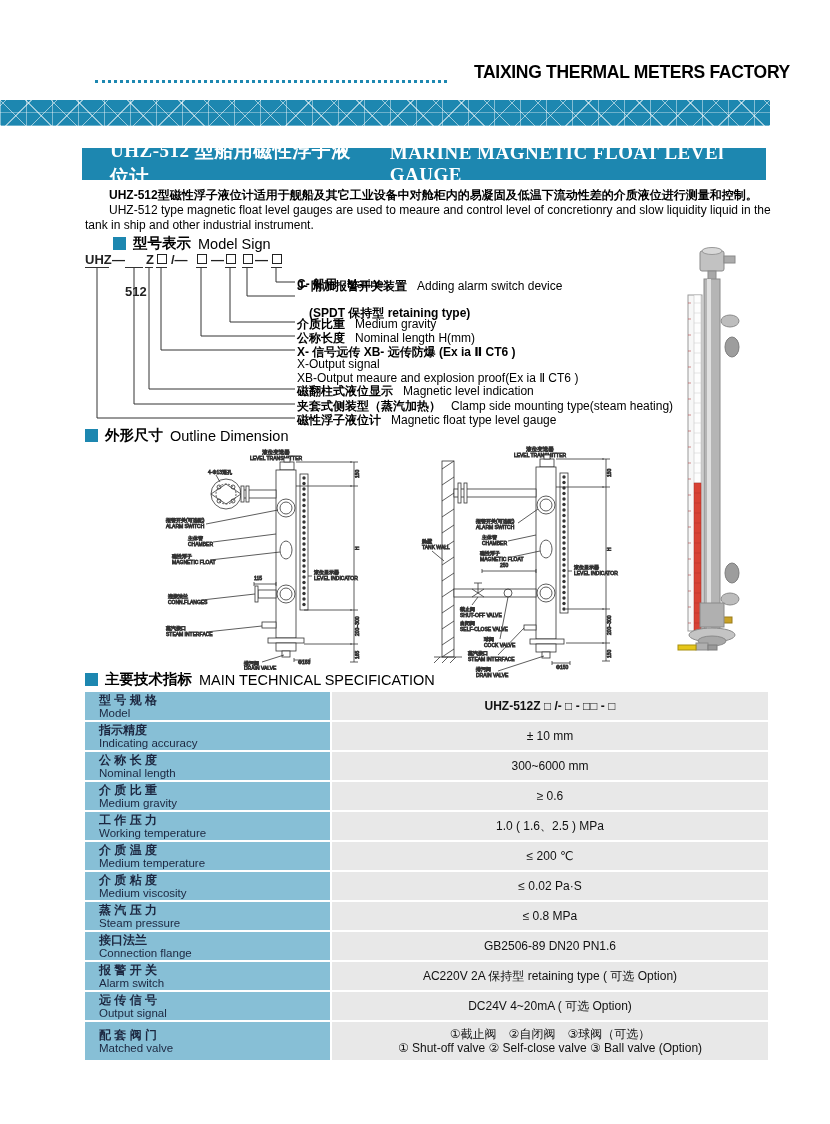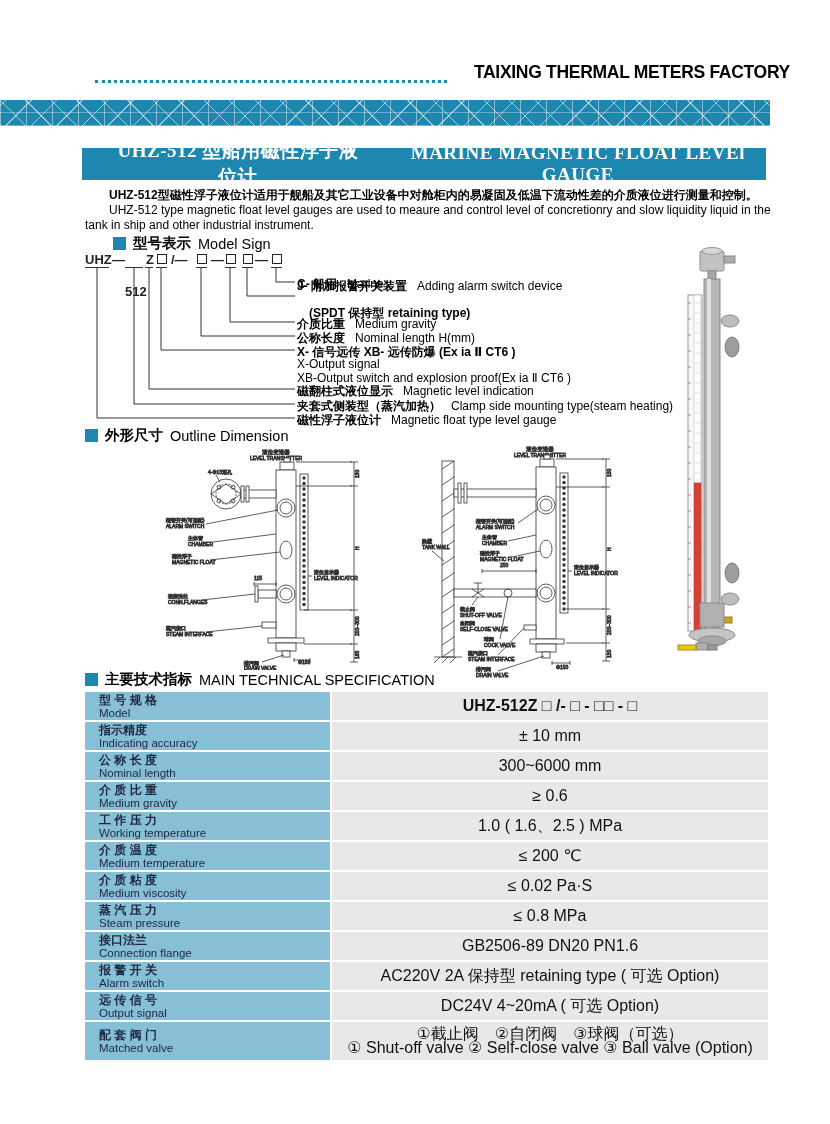--- a/index.html
+++ b/index.html
@@ -15,21 +15,21 @@
       background-color:#1d87b0;
       background-image:
         repeating-linear-gradient(45deg, rgba(255,255,255,.55) 0 1px, transparent 1px 18px),
         repeating-linear-gradient(-45deg, rgba(255,255,255,.55) 0 1px, transparent 1px 18px),
         repeating-linear-gradient(90deg, rgba(255,255,255,.45) 0 1px, transparent 1px 26px),
         repeating-linear-gradient(0deg, rgba(255,255,255,.35) 0 1px, transparent 1px 13px);}
 
   
   .title-bar{position:absolute;left:82px;top:148px;width:684px;height:32px;background:#1d87b0;
              display:flex;align-items:center;padding-left:28px;box-sizing:border-box;gap:24px;
-             font-family:"Liberation Serif","DejaVu Serif",serif;font-weight:bold;color:#fff;text-align:center;}
+             font-family:"Liberation Serif","DejaVu Serif",serif;font-weight:bold;color:#fff;}
   .title-cn{font-size:19px;letter-spacing:0.5px;}
   .title-en{font-size:19px;letter-spacing:0.5px;}
 
   
   .intro{position:absolute;left:85px;top:188px;width:700px;font-size:12px;line-height:15px;color:#000;}
   .intro p{margin:0;text-indent:2em;}
   .intro .cn{font-weight:bold;}
 
   
   .sec-head{position:absolute;display:flex;align-items:center;gap:7px;font-size:14.5px;color:#000;}
@@ -51,21 +51,21 @@
   .drawing svg text{font-family:"Liberation Sans","DejaVu Sans",sans-serif;fill:#222;}
 
   
   .spec-table{position:absolute;left:85px;top:692px;width:683px;}
   .trow{display:flex;margin-bottom:2px;}
   .tlabel{width:245px;background:#87bfd6;color:#1c2740;padding:2px 0 2px 14px;box-sizing:border-box;
           display:flex;flex-direction:column;justify-content:center;}
   .tlabel .tcn{font-size:12px;font-weight:bold;line-height:14px;}
   .tlabel .ten{font-size:11.5px;line-height:13px;}
   .tvalue{flex:1;margin-left:2px;background:#e8e8e8;display:flex;flex-direction:column;
-          align-items:center;justify-content:center;font-size:16px;color:#111;line-height:14px;}
+          align-items:center;justify-content:center;font-size:12px;color:#111;line-height:14px;}
   .h28 .tlabel,.h28 .tvalue{height:28px;}
   .h38 .tlabel,.h38 .tvalue{height:38px;}
 </style>
 </head>
 <body>
 
 <div class="page">
 
   <div class="dotted-rule"></div>
   <div class="factory-name">TAIXING THERMAL METERS FACTORY</div>
@@ -115,21 +115,21 @@
       </g>
     </svg>
 
     <div class="ms-label" style="top:24px;"><span class="cn">C- 船用</span><span class="en">Marine</span></div>
     <div class="ms-label" style="top:26px;"><span class="cn">J- 附加报警开关装置</span><span class="en">Adding alarm switch device</span></div>
     <div class="ms-label" style="top:53px;left:224px;"><span class="cn">(SPDT 保持型 retaining type)</span></div>
     <div class="ms-label" style="top:64px;"><span class="cn">介质比重</span><span class="en">Medium gravity</span></div>
     <div class="ms-label" style="top:78px;"><span class="cn">公称长度</span><span class="en">Nominal length H(mm)</span></div>
     <div class="ms-label" style="top:92px;"><span class="cn">X- 信号远传  XB- 远传防爆 (Ex ia Ⅱ CT6 )</span></div>
     <div class="ms-label" style="top:105px;"><span class="en">X-Output signal</span></div>
-    <div class="ms-label" style="top:119px;"><span class="en">XB-Output switch and explosion proof(Ex ia Ⅱ CT6 )</span></div>
+    <div class="ms-label" style="top:119px;"><span class="en">XB-Output meaure and explosion proof(Ex ia Ⅱ CT6 )</span></div>
     <div class="ms-label" style="top:131px;"><span class="cn">磁翻柱式液位显示</span><span class="en">Magnetic level indication</span></div>
     <div class="ms-label" style="top:160px;"><span class="cn">磁性浮子液位计</span><span class="en">Magnetic float type level gauge</span></div>
     <div class="ms-label" style="top:146px;"><span class="cn">夹套式侧装型（蒸汽加热）</span><span class="en">Clamp side mounting type(steam heating)</span></div>
   </div>
 
   <div class="sec-head" style="left:85px;top:426px;">
     <span class="sec-bullet"></span>
     <span class="sec-cn">外形尺寸</span>
     <span class="sec-en">Outline Dimension</span>
   </div>

